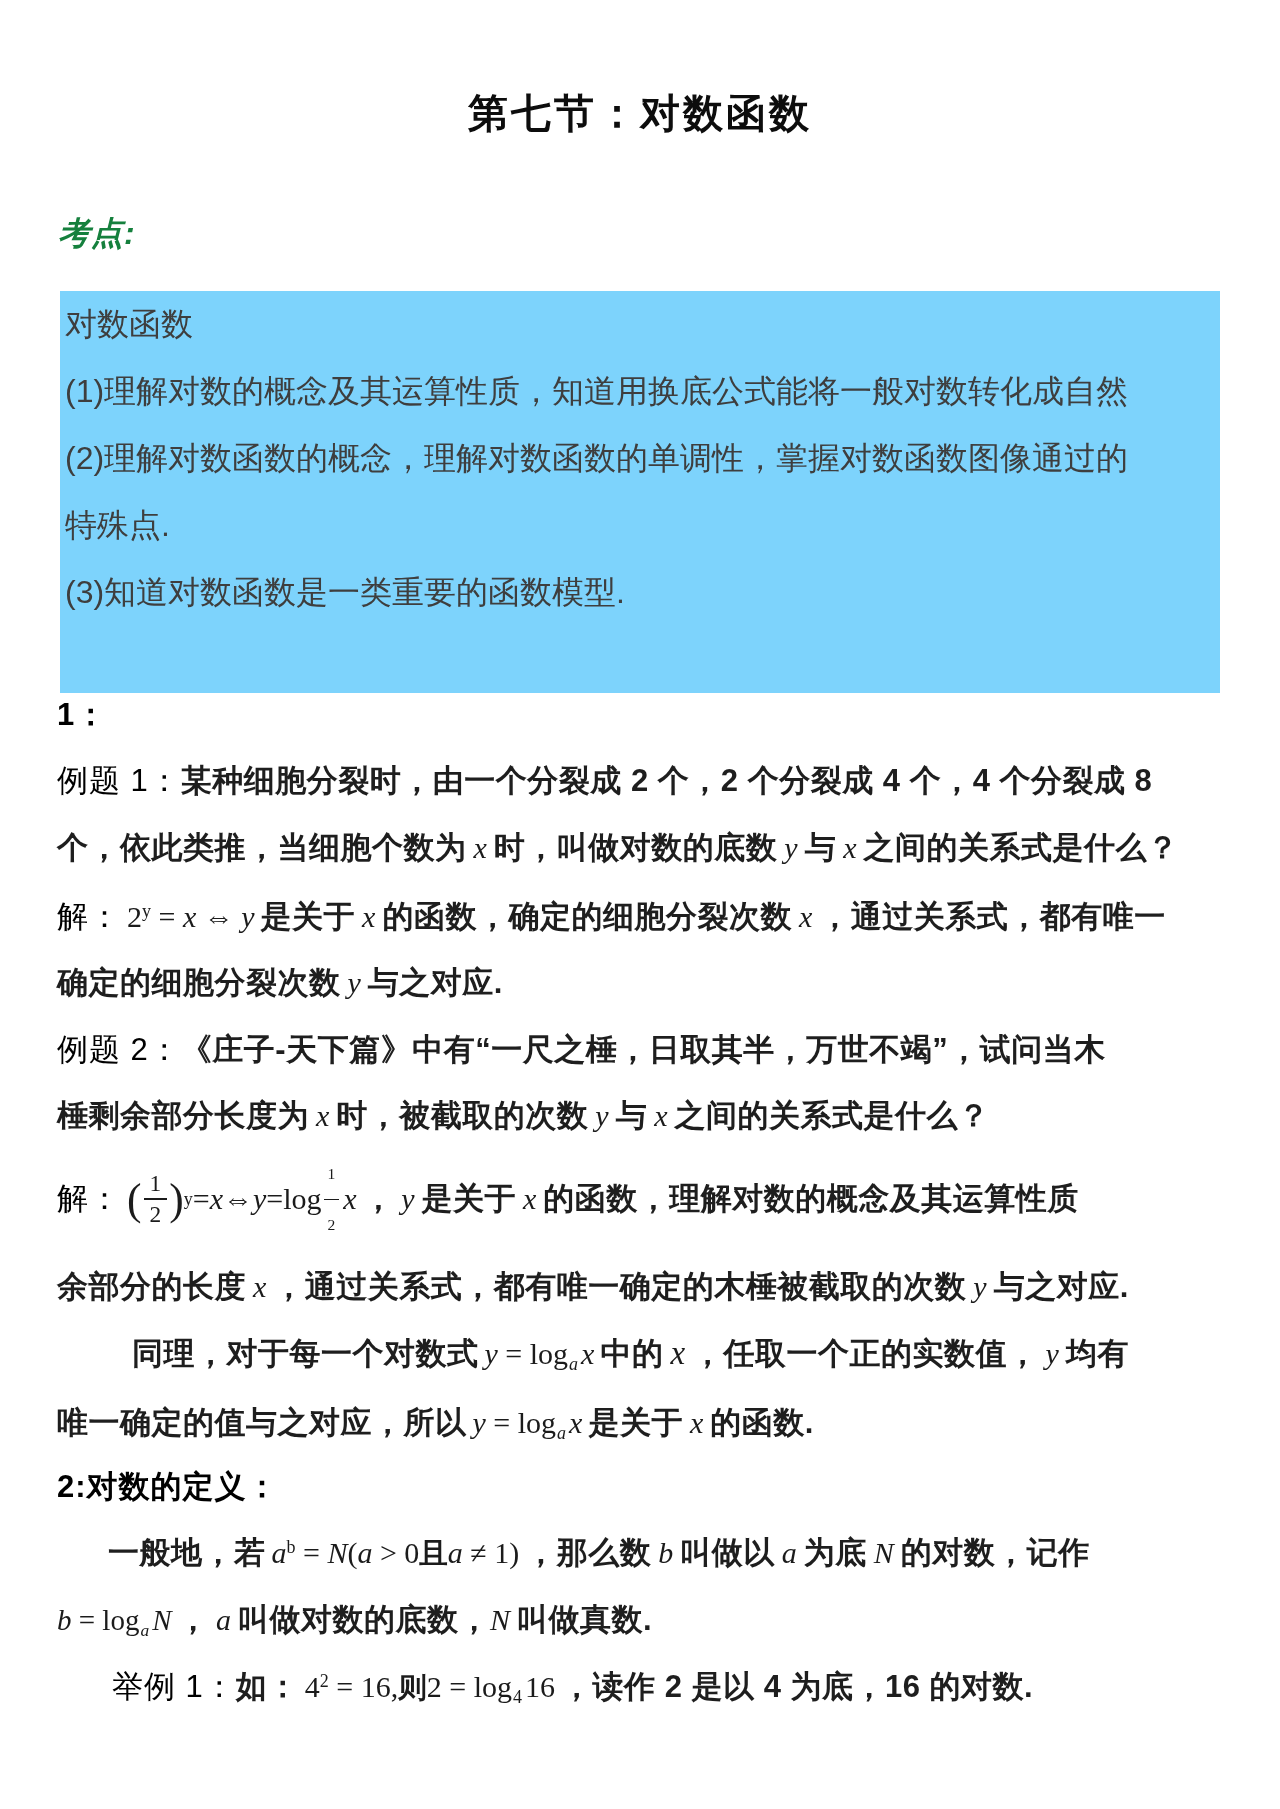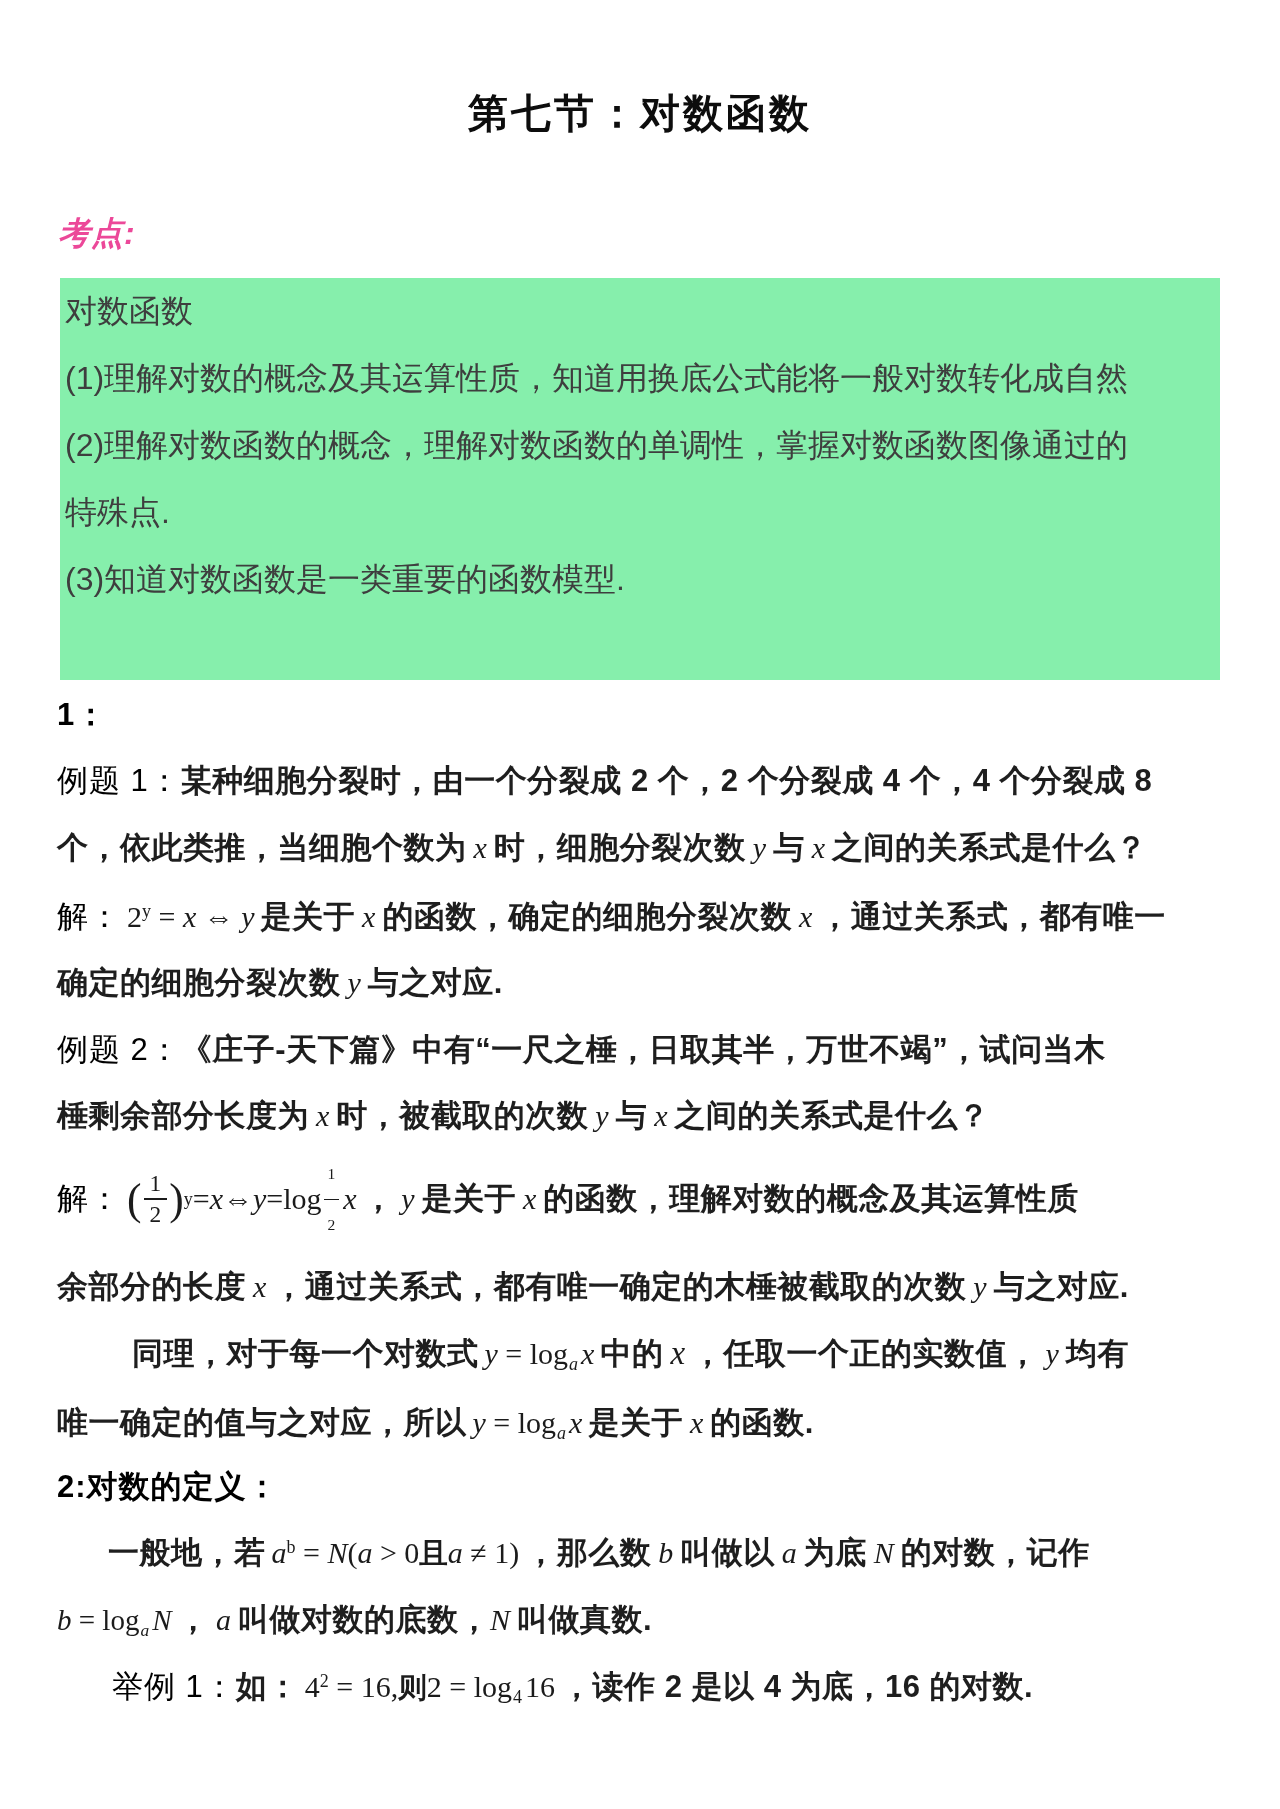--- a/index.html
+++ b/index.html
@@ -12,27 +12,27 @@
     overflow:hidden;
   }
   .title{
     position:absolute;top:86px;left:0;width:100%;
     text-align:center;
     font-size:40px;font-weight:700;color:#0d0d0d;
     letter-spacing:3px;
   }
   .kaodian{
     position:absolute;top:212px;left:58px;
-    font-size:32px;font-weight:700;font-style:italic;color:#ec4899;
+    font-size:32px;font-weight:700;font-style:italic;color:#15803d;
     letter-spacing:1px;
   }
   .graybox{
-    position:absolute;top:278px;left:60px;
+    position:absolute;top:291px;left:60px;
     width:1160px;height:402px;
-    background:#86efac;
+    background:#7dd3fc;
   }
   .bline{
     display:block;height:67px;line-height:67px;
     padding-left:5px;
     font-size:32px;font-weight:400;color:#3e3e3e;
     white-space:nowrap;
   }
   .line{
     position:absolute;left:57px;
     white-space:nowrap;
@@ -83,21 +83,21 @@
     <span class="bline">(3)知道对数函数是一类重要的函数模型.</span>
   </div>
 
   <div class="line seclbl" style="top:692px;">1：</div>
 
   <div class="line" style="top:758px;">
     <span class="lbl">例题 1：</span><span>某种细胞分裂时，由一个分裂成 2 个，2 个分裂成 4 个，4 个分裂成 8</span>
   </div>
 
   <div class="line" style="top:825px;">
-    <span>个，依此类推，当细胞个数为</span><span class="math it vx">x</span><span>时，细胞分裂次数</span><span class="math it vx">y</span><span>与</span><span class="math it vx">x</span><span>之间的关系式是什么？</span>
+    <span>个，依此类推，当细胞个数为</span><span class="math it vx">x</span><span>时，叫做对数的底数</span><span class="math it vx">y</span><span>与</span><span class="math it vx">x</span><span>之间的关系式是什么？</span>
   </div>
 
   <div class="line" style="top:894px;">
     <span class="lbl">解：</span><span class="math"><span class="rm">2</span><sup>y</sup><span class="rm"> = </span><span class="it">x</span><span class="rm"> ⇔ </span><span class="it">y</span></span><span>是关于</span><span class="math it vx">x</span><span>的函数，确定的细胞分裂次数</span><span class="math it vx">x</span><span>，通过关系式，都有唯一</span>
   </div>
 
   <div class="line" style="top:960px;">
     <span>确定的细胞分裂次数</span><span class="math it vx">y</span><span>与之对应.</span>
   </div>
 

